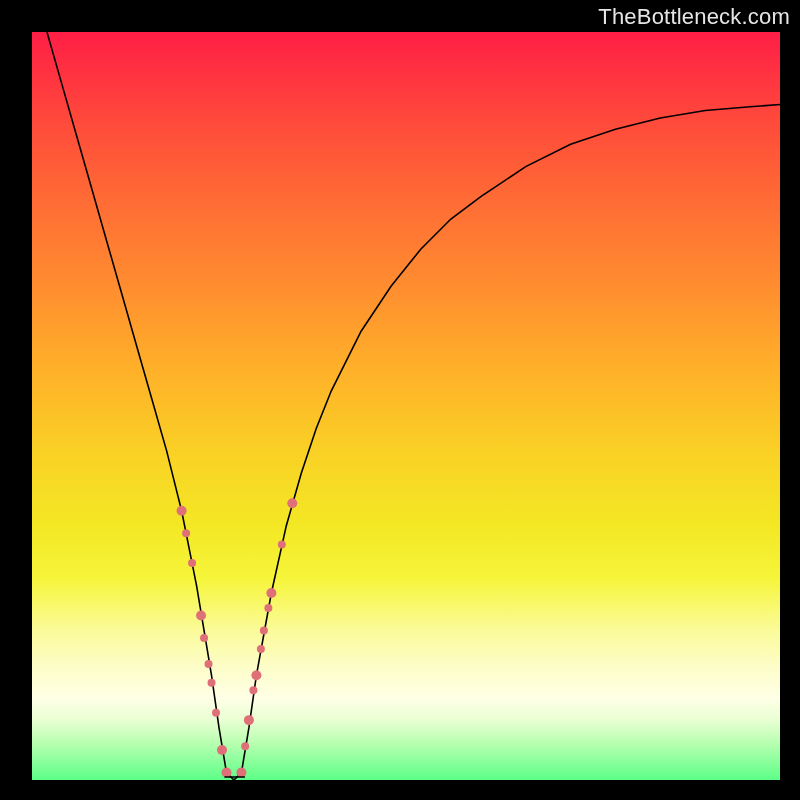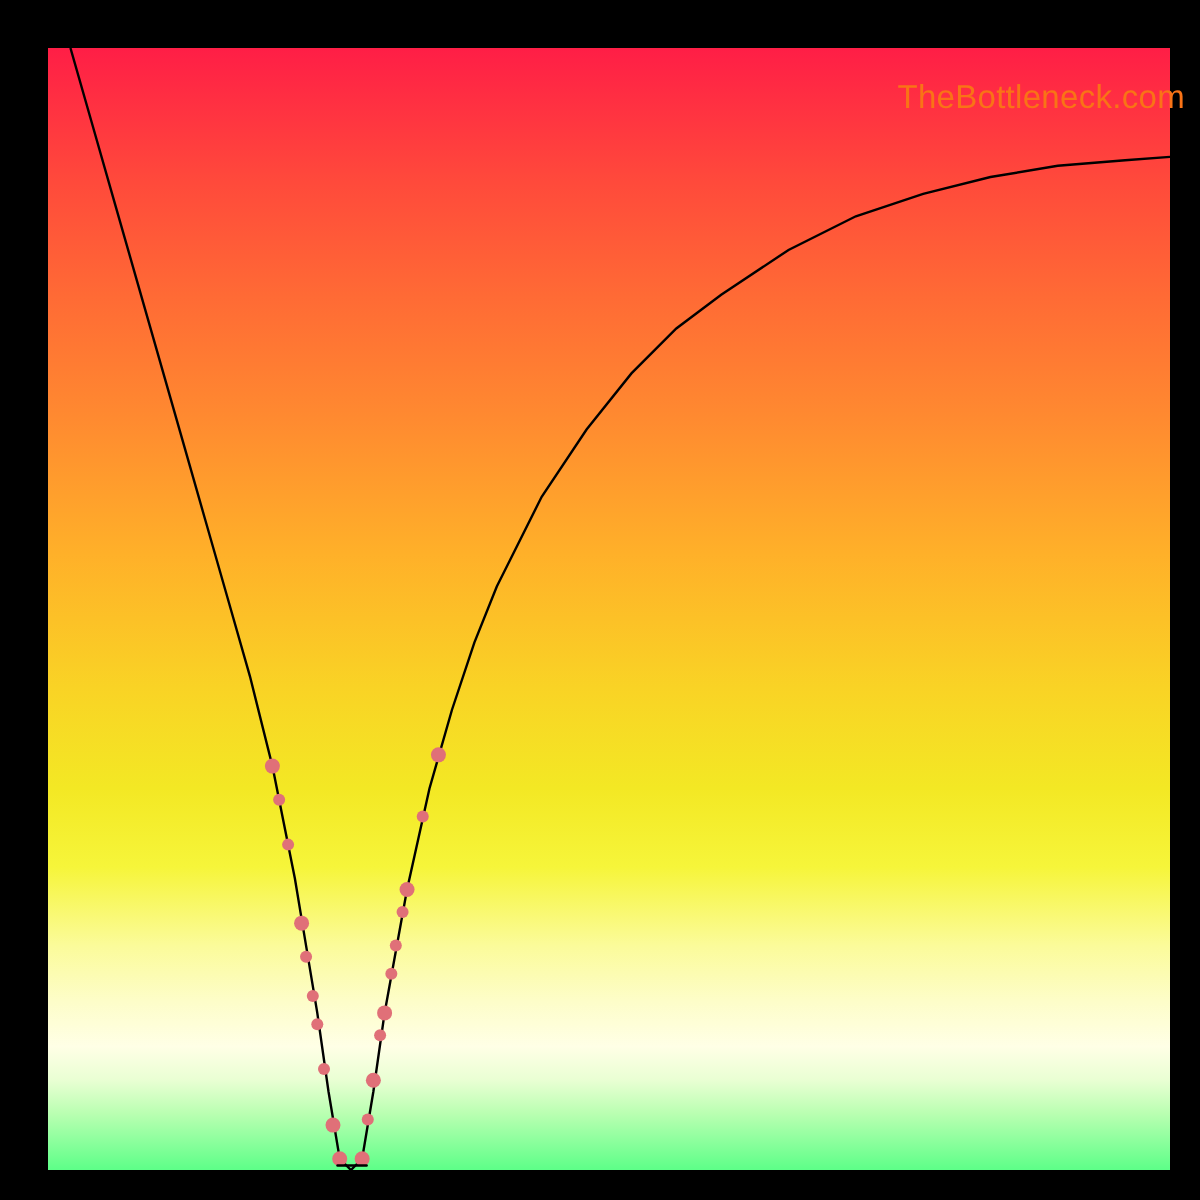--- a/index.html
+++ b/index.html
@@ -14,26 +14,25 @@
   .frame {
     position: relative;
     width: 800px;
     height: 800px;
     background: #000;
   }
   .watermark {
     position: absolute;
     top: 4px;
     right: 10px;
-    color: #f97316;
+    color: #e5e5e5;
     font-size: 22px;
     font-weight: 500;
     letter-spacing: 0.2px;
     z-index: 20;
-    margin-top: 48px;
   }
   .plot-area {
     position: absolute;
     left: 32px;
     top: 32px;
     width: 748px;
     height: 748px;
     background: linear-gradient(
       to bottom,
       #ff1e46 0%,

